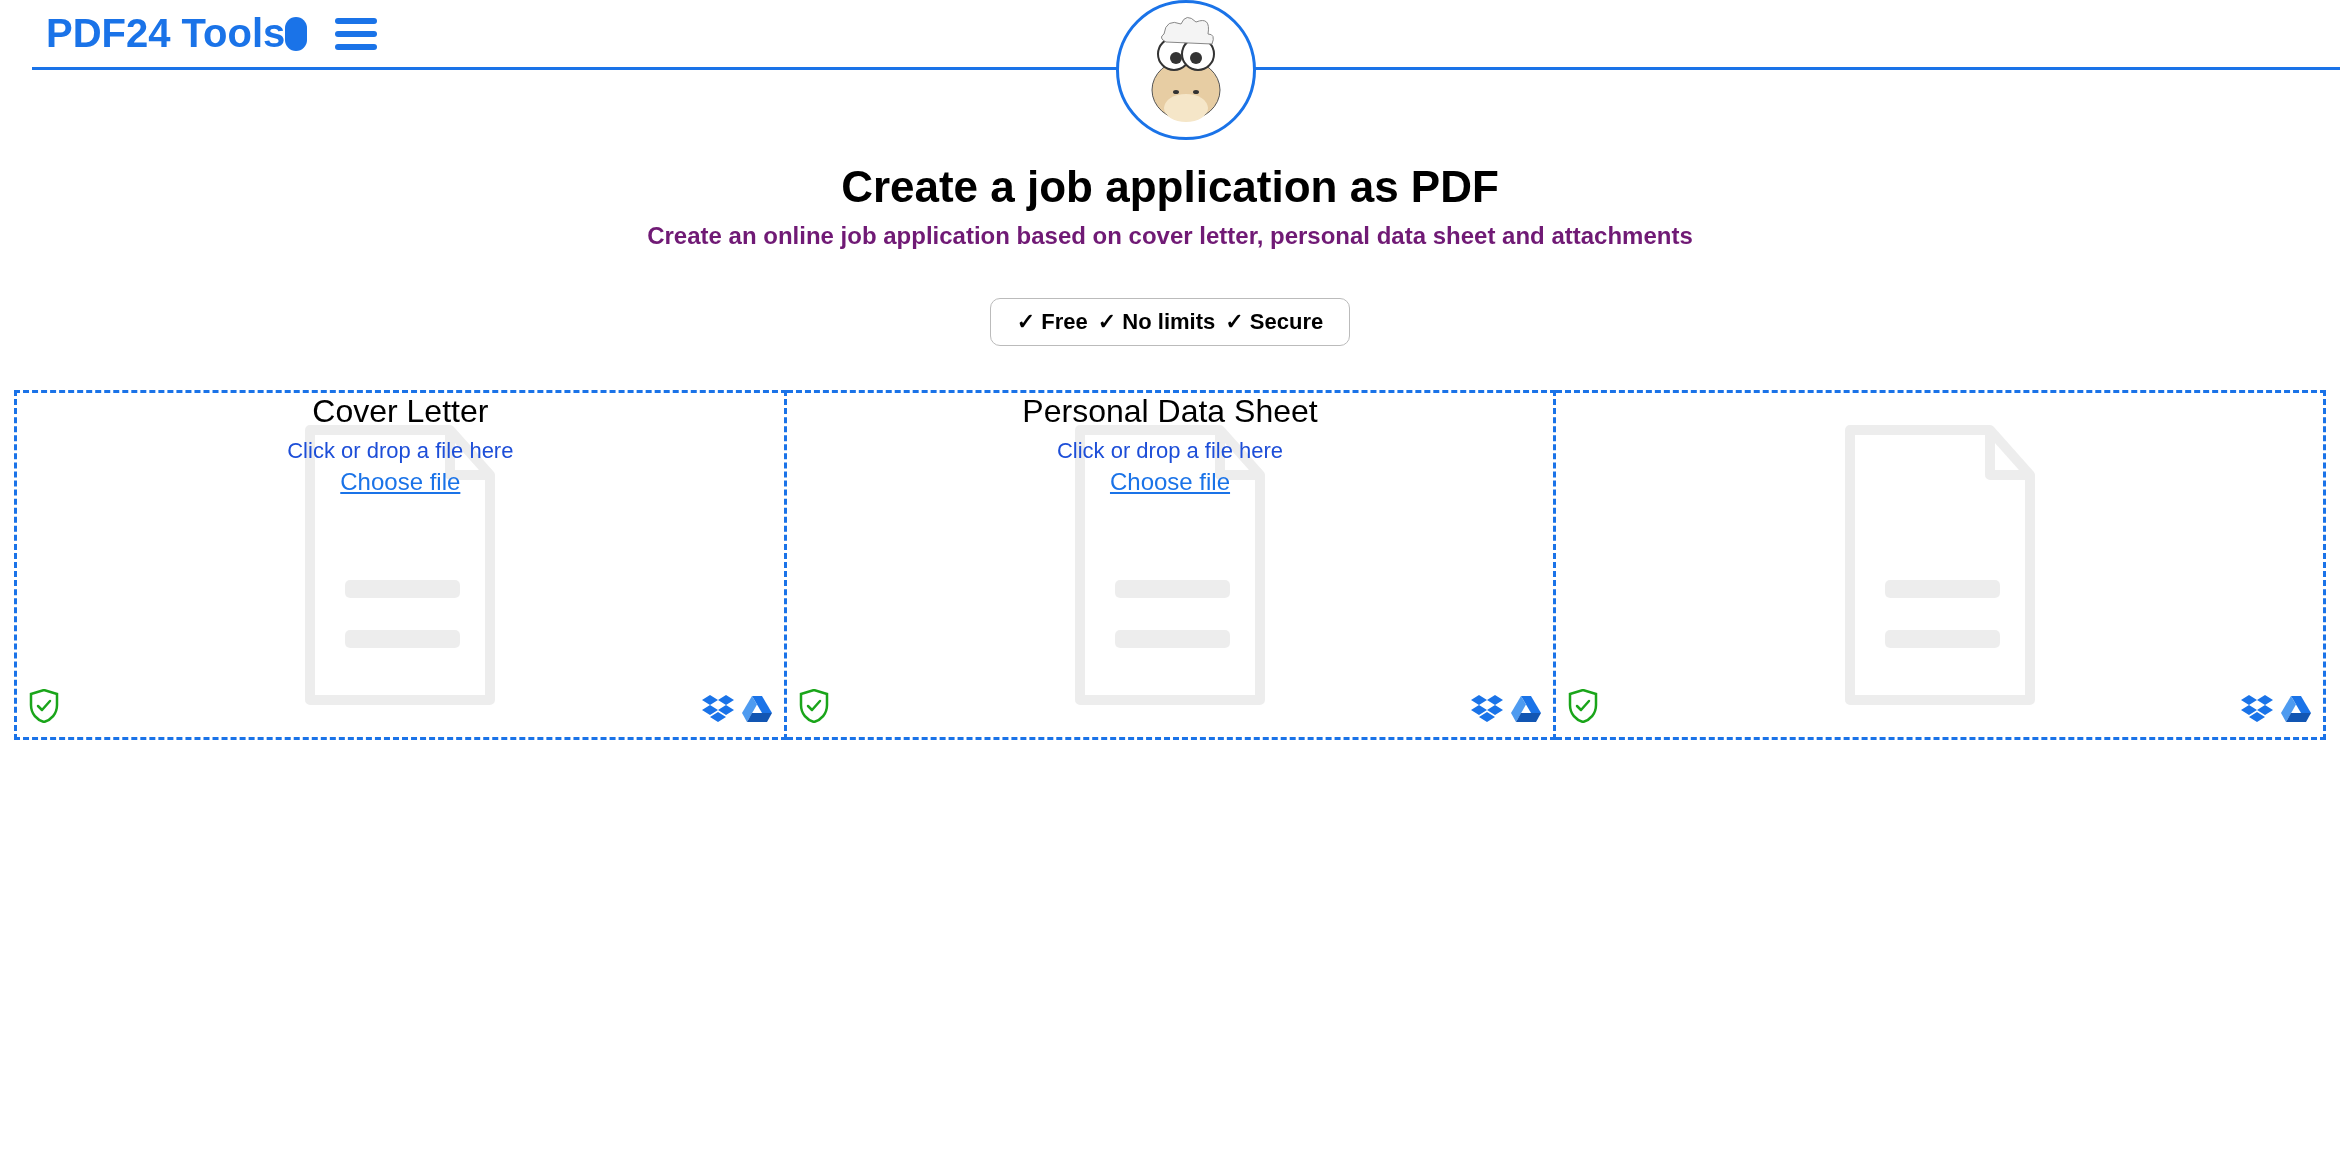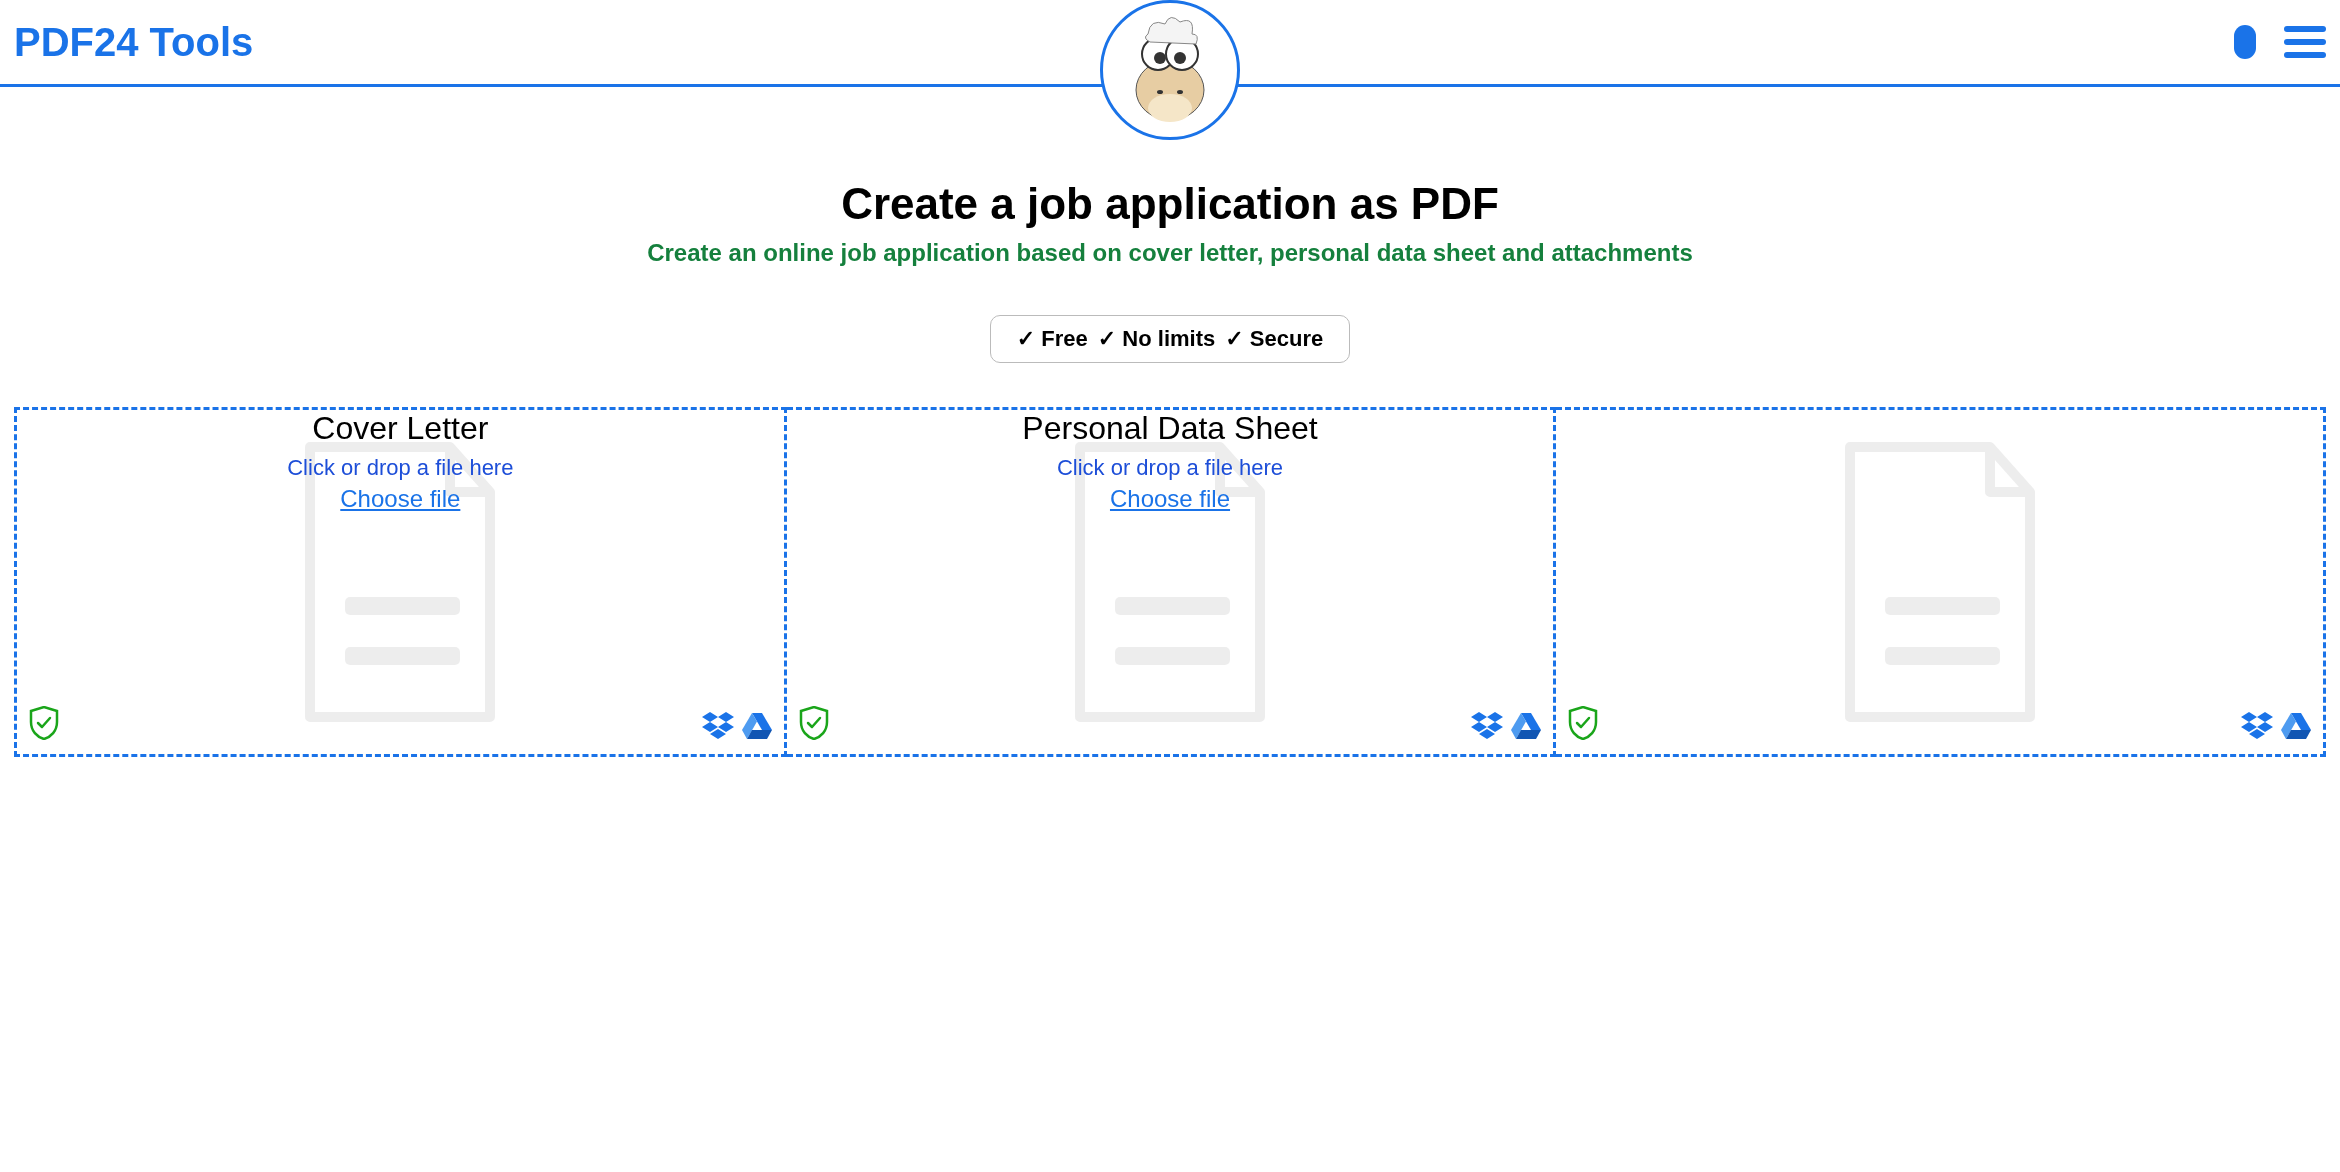--- a/index.html
+++ b/index.html
@@ -5,26 +5,26 @@
   * { box-sizing: border-box; margin: 0; padding: 0; }
   body {
     font-family: Arial, Helvetica, sans-serif;
     background: #fff;
     color: #000;
     width: 100%;
     overflow-x: hidden;
   }
   .header {
     position: relative;
-    height: 87px;
+    height: 70px;
     border-bottom: 3px solid #1a73e8;
     display: flex;
     align-items: center;
-    justify-content: space-between;
     padding: 0 14px;
+    margin-left: 32px;
   }
   .brand {
     color: #1a73e8;
     font-size: 40px;
     font-weight: 700;
     cursor: pointer;
   }
   .header-right {
     display: flex;
     align-items: center;
@@ -72,21 +72,21 @@
   }
   .title {
     font-size: 44px;
     font-weight: 700;
     color: #000;
     margin-bottom: 10px;
   }
   .subtitle {
     font-size: 24px;
     font-weight: 700;
-    color: #15803d;
+    color: #701a75;
   }
   .badge-box {
     display: inline-flex;
     gap: 10px;
     border: 1px solid #bbb;
     border-radius: 10px;
     padding: 10px 26px;
     margin-top: 48px;
     font-size: 22px;
     font-weight: 600;

